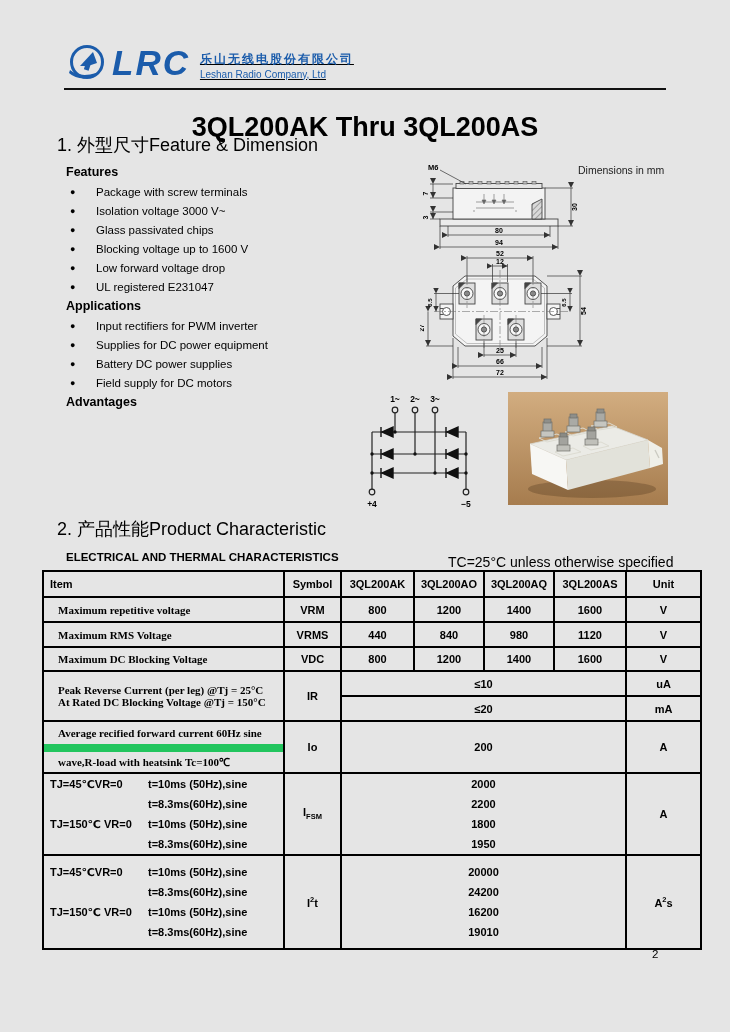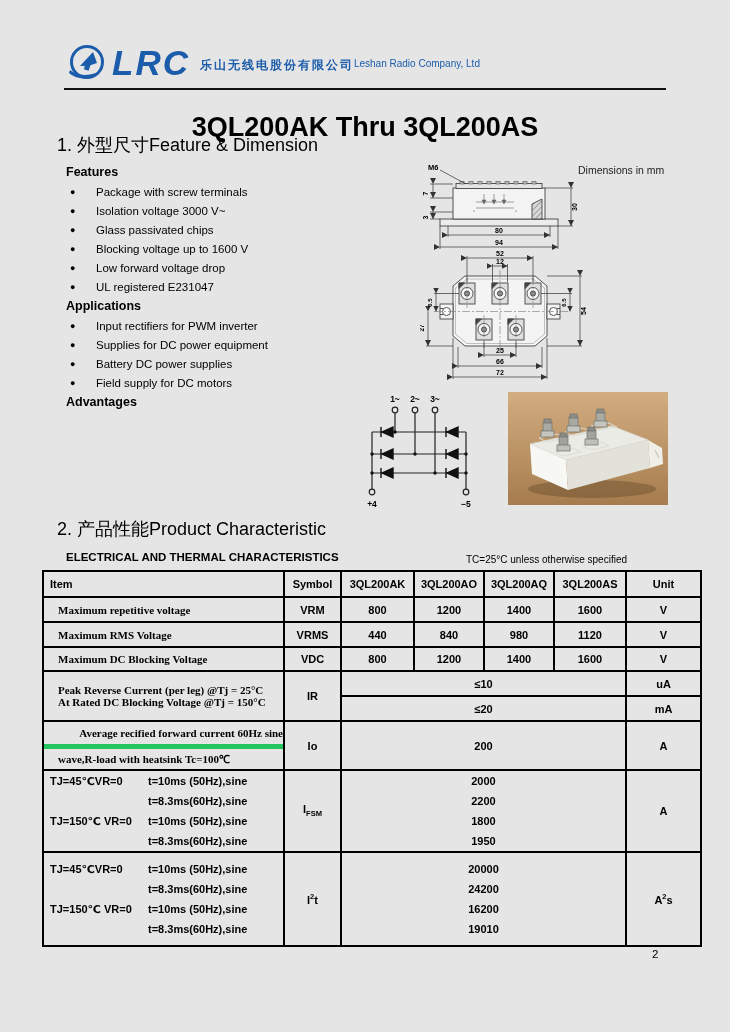--- a/index.html
+++ b/index.html
@@ -4,47 +4,47 @@
 <style>
   html,body { margin:0; padding:0; background:#fff; }
   .page {
     position:relative; width:730px; height:1032px; background:#e5e5e5;
     font-family:"Liberation Sans","DejaVu Sans",sans-serif; color:#000;
     overflow:hidden; outline:1px solid #e9e9e9;
   }
   
   .logo-row { position:absolute; left:66px; top:42px; display:flex; align-items:center; }
   .logo-lrc { font-size:35px; font-weight:bold; font-style:italic; color:#1b5cab; letter-spacing:2px; line-height:40px; margin-left:4px;}
-  .company-names { display:flex; margin-left:10px; margin-top:4px;}
+  .company-names { display:flex; flex-direction:column; margin-left:10px; margin-top:4px;text-decoration:underline;}
   .company-cn { color:#1b5cab; font-weight:bold; font-size:12px; letter-spacing:2px; }
   .company-en { color:#1b5cab; font-size:10px; margin-top:1px;}
   .header-rule { position:absolute; left:64px; top:88px; width:602px; height:2px; background:#111; }
   .doc-title { position:absolute; left:0; right:0; top:94px; text-align:center; font-size:27px; font-weight:bold; }
   
   .sec-heading { position:absolute; font-size:18px; font-weight:normal; }
   #sec1-heading { left:57px; top:133px; }
   #sec2-heading { left:57px; top:517px; }
   
   .left-col { position:absolute; left:66px; top:163px; width:340px; }
   .group-heading { font-size:12.5px; font-weight:bold; margin:2px 0 4px 0; }
   ul.bullets { list-style:none; margin:0; padding:0; }
   ul.bullets li { font-size:11.5px; line-height:19px; padding-left:30px; position:relative; }
   ul.bullets li::before { content:"●"; position:absolute; left:4px; top:0px; font-size:9px; }
   
   .fig { position:absolute; }
   svg text { font-family:"Liberation Sans","DejaVu Sans",sans-serif; }
   
   .table-title { position:absolute; left:66px; top:551px; font-size:11.5px; font-weight:bold; }
-  .table-note  { position:absolute; left:466px; top:554px; font-size:10px;text-align:center; }
+  .table-note  { position:absolute; left:448px; top:554px; font-size:14px;text-align:center; }
   table.spec { position:absolute; left:42px; top:570px; width:658px; border-collapse:collapse; table-layout:fixed; }
   table.spec th, table.spec td { border:2px solid #000; font-size:11px; font-weight:bold; padding:0 4px; text-align:center; vertical-align:middle; }
   table.spec th.item, table.spec td.item { text-align:left; padding:0; }
   table.spec th.item { padding-left:6px; }
   .iline { padding-left:14px;font-family:Liberation Serif, serif; }
-  .split-top { border-bottom:5px solid #22c55e; line-height:22px;text-align:right; }
+  .split-top { border-bottom:8px solid #22c55e; line-height:22px; }
   .split-bot { line-height:20px; }
   .cline { display:flex; line-height:20px; }
   .cline .cond { width:98px; padding-left:6px; flex:none; }
   .vline { line-height:20px; }
   sub.sym { font-size:7.5px; }
   sup.sym { font-size:7.5px; }
   .pagenum { position:absolute; left:652px; top:948px; font-size:11.5px; }
 </style>
 </head>
 <body>

